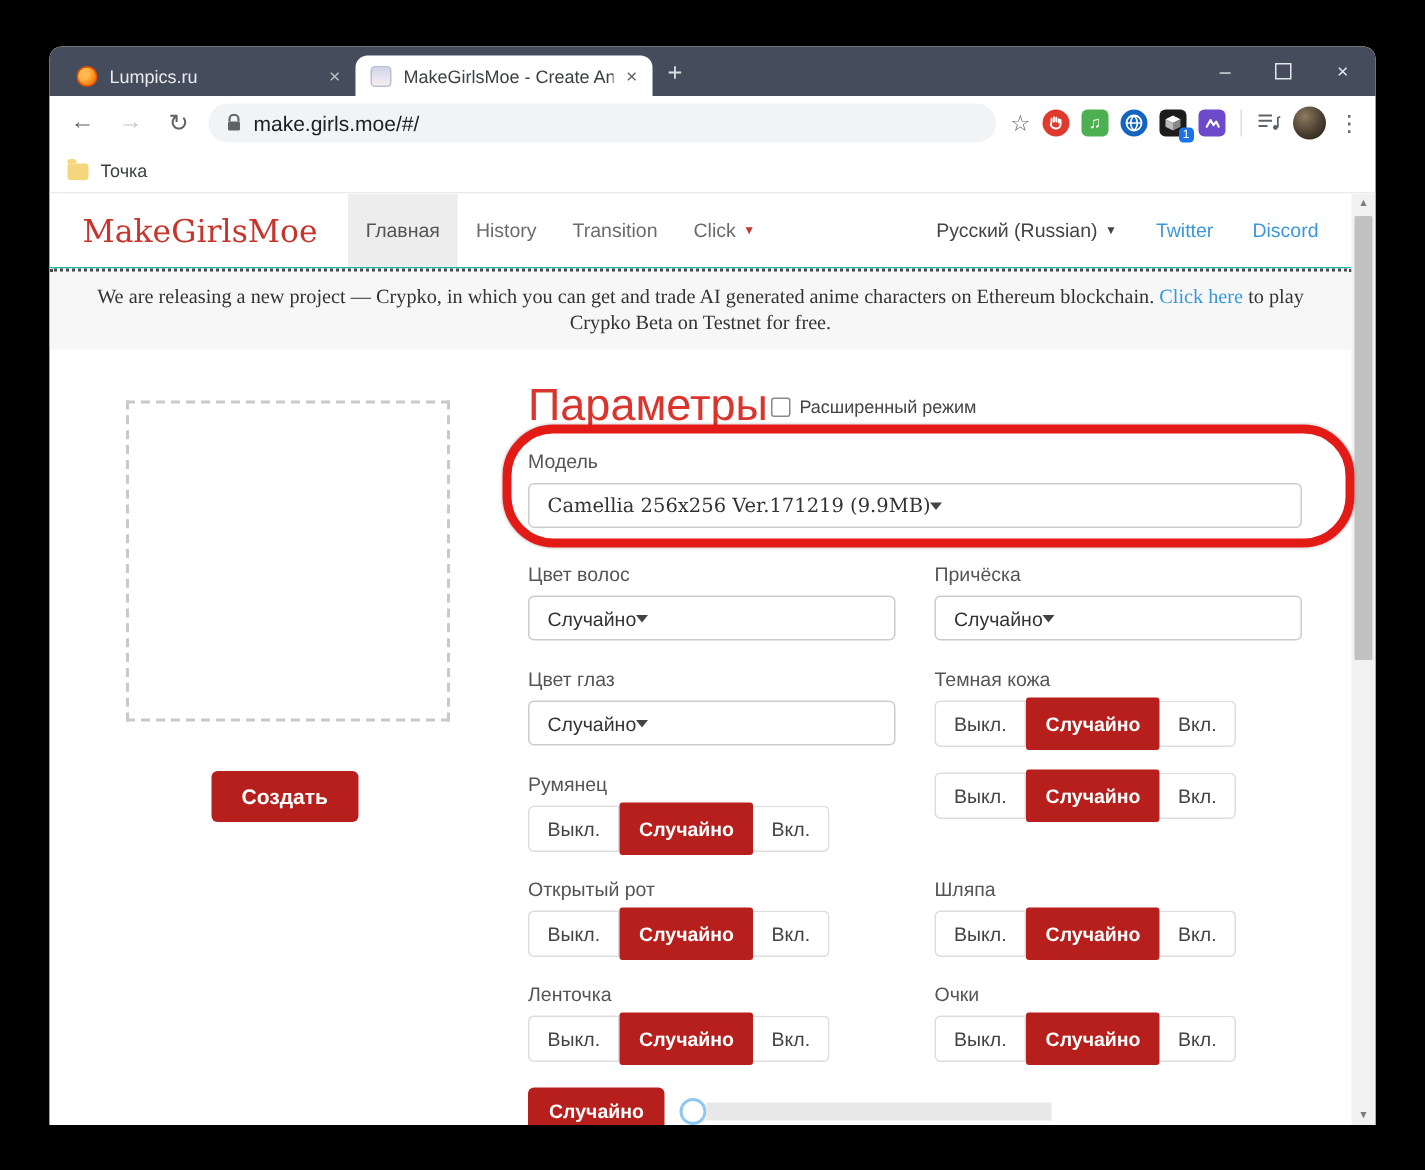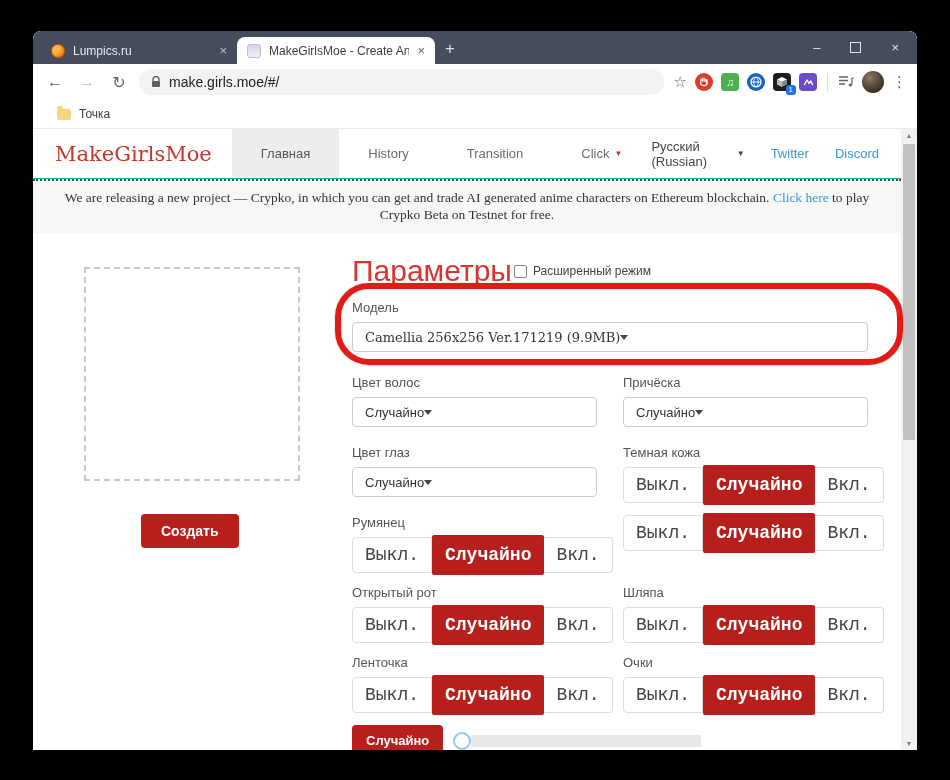--- a/index.html
+++ b/index.html
@@ -42,36 +42,36 @@
   .ext.black{background:#1c1c1c;}
   .ext.purple{background:#6d4ac9;}
   .badge{position:absolute;right:-5px;bottom:-4px;background:#1a73e8;color:#fff;font-size:8px;
          border-radius:3px;padding:0 3px;line-height:10px;}
   .sep{width:1px;height:18px;background:#dadce0;margin:0 2px;}
   .queue-icon{color:#5f6368;font-size:13px;letter-spacing:-1px;}
   .avatar{width:22px;height:22px;border-radius:50%;
           background:radial-gradient(circle at 35% 30%,#8c7a60 0%,#4a3f30 55%,#211c14 100%);}
   .kebab{color:#5f6368;font-size:15px;}
   
-  .bookmarks{height:28px;background:#fff;display:flex;align-items:center;padding:0 24px;gap:8px;
+  .bookmarks{height:28px;background:#fff;display:flex;align-items:center;padding:0 12px;gap:8px;
              border-bottom:1px solid #e8eaed;flex-shrink:0;}
   .folder{width:14px;height:11px;background:#f4d77c;border-radius:2px;position:relative;}
   .folder:before{content:"";position:absolute;top:-3px;left:0;width:6px;height:3px;background:#f4d77c;
                  border-radius:2px 2px 0 0;}
   .bm-label{font-size:12px;color:#3c4043;}
   
   .content{flex:1;position:relative;background:#fff;overflow:hidden;}
   .scrollport{position:absolute;left:0;top:0;right:16px;bottom:0;overflow:hidden;}
   
   .site-header{height:50px;display:flex;align-items:center;padding:0 22px;border-bottom:1px solid #14b8a6;
                box-sizing:border-box;}
   .logo{font-family:"DejaVu Serif","Liberation Serif",serif;font-size:21px;color:var(--logo-red,#c6352c);
         margin-right:20px;}
   .nav{display:flex;align-items:stretch;height:100%;}
-  .nav-item{display:flex;align-items:center;padding:0 29px;font-size:13px;color:#6b6b6b;cursor:pointer;}
+  .nav-item{display:flex;align-items:center;padding:0 12px;font-size:13px;color:#6b6b6b;cursor:pointer;}
   .nav-item.active{background:#ededed;color:#555;}
   .nav-caret{font-size:8px;color:#c0392b;margin-left:5px;}
   .header-right{margin-left:auto;display:flex;align-items:center;gap:26px;font-size:13px;}
   .lang{color:#444;}
   .lang .nav-caret{color:#444;}
   .social{color:var(--link-blue,#3a98d9);cursor:pointer;}
   
   .banner{background:#f7f7f7;border-top:2px dotted #4a4a4a;padding:8px 30px 10px;text-align:center;
           font-family:"Liberation Serif","DejaVu Serif",serif;font-size:13.5px;line-height:17px;color:#333;}
   .banner a{color:var(--link-blue,#3a98d9);text-decoration:none;}
@@ -92,22 +92,22 @@
   .field-label{font-size:13px;color:#555;margin-bottom:7px;}
   .select{height:30px;border:1px solid #ccc;border-radius:4px;background:#fff;display:flex;align-items:center;
           padding:0 12px;font-size:13px;color:#333;cursor:pointer;box-sizing:border-box;}
   .select .val{overflow:hidden;white-space:nowrap;}
   .model-block .select .val{font-family:"DejaVu Serif","Liberation Serif",serif;font-size:13px;}
   .caret{width:0;height:0;border-left:4px solid transparent;border-right:4px solid transparent;
          border-top:5px solid #444;}
   .grid{display:grid;grid-template-columns:245px 245px;column-gap:26px;margin-top:23px;row-gap:0;}
   .field{height:70px;}
   .toggle{display:inline-flex;align-items:center;border-radius:4px;}
-  .seg{background:#fff;border:1px solid #ddd;border-left-width:0;color:#444;font-size:18px;
-       padding:7px 12px;cursor:pointer;font-family:Liberation Mono, monospace;}
+  .seg{background:#fff;border:1px solid #ddd;border-left-width:0;color:#444;font-size:13px;
+       padding:7px 12px;cursor:pointer;font-family:Liberation Sans, sans-serif;}
   .seg:first-child{border-left-width:1px;border-radius:4px 0 0 4px;}
   .seg:last-child{border-radius:0 4px 4px 0;}
   .seg.sel{background:var(--accent-red,#b71c1c);color:#fff;font-weight:bold;border:none;
            padding:10px 13px;margin:-3px 0;border-radius:2px;position:relative;z-index:1;}
   .style-field{margin-top:0;}
   .style-row{display:flex;align-items:center;gap:10px;}
   .style-btn{background:var(--accent-red,#b71c1c);color:#fff;border:none;border-radius:4px;
              font-size:13px;font-weight:bold;padding:8px 14px;font-family:inherit;cursor:pointer;}
   .slider{display:flex;align-items:center;flex:1;}
   .slider-handle{width:18px;height:18px;border-radius:50%;border:2px solid #8ec7f0;background:#fff;

